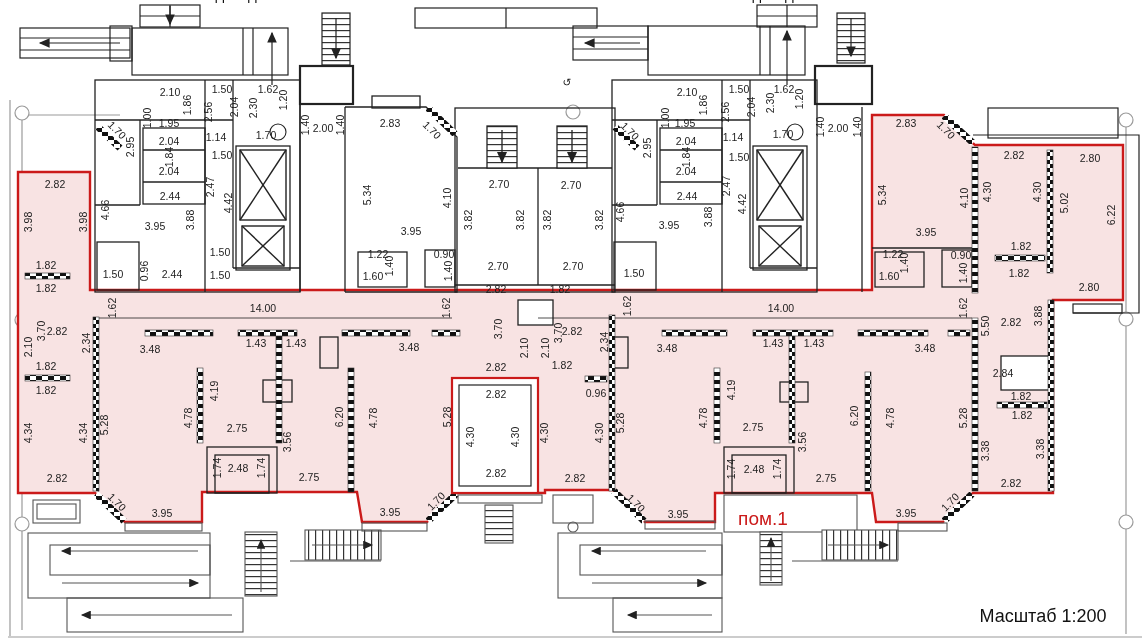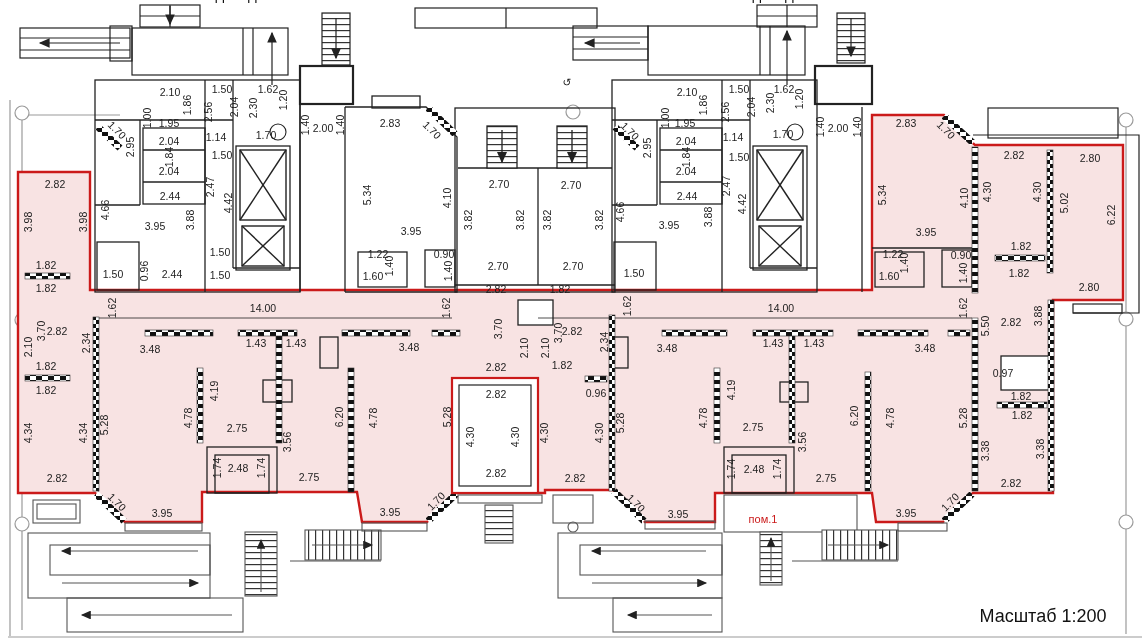--- a/index.html
+++ b/index.html
@@ -1,21 +1,21 @@
 <!DOCTYPE html>
 <html><head>
 <meta charset="utf-8">
 <style>
   html,body{margin:0;padding:0;background:#ffffff;}
   #plan{position:relative;width:1147px;height:640px;overflow:hidden;background:#ffffff;
         font-family:"Liberation Sans",sans-serif;}
   #plan svg{position:absolute;left:0;top:0;}
   #labels{position:absolute;left:0;top:0;width:100%;height:100%;pointer-events:none;}
   .dim{position:absolute;font-size:10.5px;line-height:1;color:#1c1c1c;white-space:nowrap;}
-  .lbl-red{position:absolute;font-size:11px;color:#cb1a1a;white-space:nowrap;
+  .lbl-red{position:absolute;font-size:19px;color:#cb1a1a;white-space:nowrap;
            transform:translate(-50%,-50%);}
   .lbl-scale{position:absolute;font-size:18px;color:#111;white-space:nowrap;
            transform:translate(-50%,-50%);}
   .lbl-head{position:absolute;font-size:15px;color:#111;white-space:nowrap;
            transform:translate(-50%,-60%);}
 </style>
 </head>
 <body>
 
 <div id="plan">
@@ -437,21 +437,21 @@
       <span class="dim" style="left: 802px; top: 442px; transform: translate(-50%, -50%) rotate(-90deg);">3.56</span>
       <span class="dim" style="left: 636px; top: 503px; transform: translate(-50%, -50%) rotate(45deg);">1.70</span>
       <span class="dim" style="left: 678px; top: 514px; transform: translate(-50%, -50%) rotate(0deg);">3.95</span>
       <span class="dim" style="left: 826px; top: 478px; transform: translate(-50%, -50%) rotate(0deg);">2.75</span>
       <span class="dim" style="left: 854px; top: 416px; transform: translate(-50%, -50%) rotate(-90deg);">6.20</span>
       <span class="dim" style="left: 890px; top: 418px; transform: translate(-50%, -50%) rotate(-90deg);">4.78</span>
       <span class="dim" style="left: 925px; top: 348px; transform: translate(-50%, -50%) rotate(0deg);">3.48</span>
       <span class="dim" style="left: 985px; top: 326px; transform: translate(-50%, -50%) rotate(-90deg);">5.50</span>
       <span class="dim" style="left: 1011px; top: 322px; transform: translate(-50%, -50%) rotate(0deg);">2.82</span>
       <span class="dim" style="left: 1038px; top: 316px; transform: translate(-50%, -50%) rotate(-90deg);">3.88</span>
-      <span class="dim" style="left: 1003px; top: 373px; transform: translate(-50%, -50%) rotate(0deg);">0.97</span>
+      <span class="dim" style="left: 1003px; top: 373px; transform: translate(-50%, -50%) rotate(0deg);">2.84</span>
       <span class="dim" style="left: 1021px; top: 396px; transform: translate(-50%, -50%) rotate(0deg);">1.82</span>
       <span class="dim" style="left: 1022px; top: 415px; transform: translate(-50%, -50%) rotate(0deg);">1.82</span>
       <span class="dim" style="left: 963px; top: 418px; transform: translate(-50%, -50%) rotate(-90deg);">5.28</span>
       <span class="dim" style="left: 985px; top: 451px; transform: translate(-50%, -50%) rotate(-90deg);">3.38</span>
       <span class="dim" style="left: 1040px; top: 449px; transform: translate(-50%, -50%) rotate(-90deg);">3.38</span>
       <span class="dim" style="left: 1011px; top: 483px; transform: translate(-50%, -50%) rotate(0deg);">2.82</span>
       <span class="dim" style="left: 906px; top: 513px; transform: translate(-50%, -50%) rotate(0deg);">3.95</span>
       <span class="dim" style="left: 950px; top: 502px; transform: translate(-50%, -50%) rotate(-45deg);">1.70</span>
       <span class="dim" style="left: 567px; top: 82px; transform: translate(-50%, -50%) rotate(0deg);">↺</span>
     </div>

